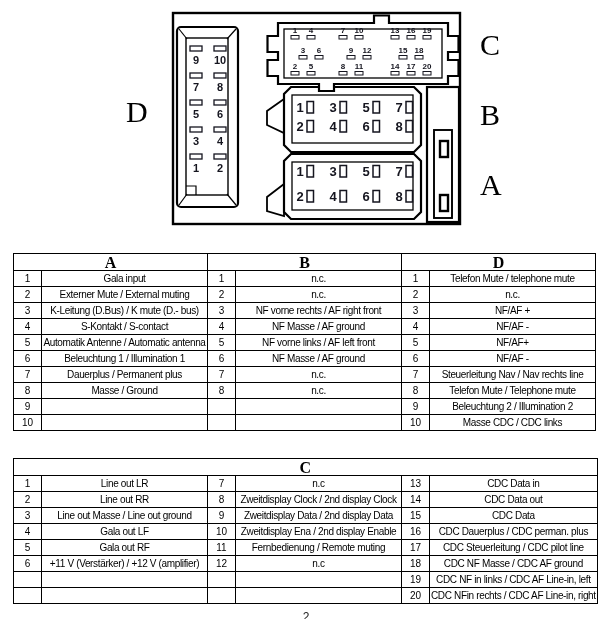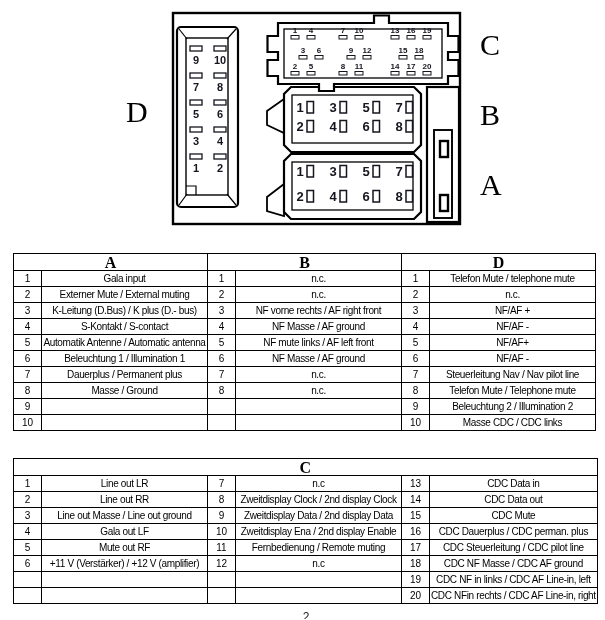--- a/index.html
+++ b/index.html
@@ -216,57 +216,57 @@
       <tr>
         <td class="num">2</td>
         <td class="desc">Externer Mute / External muting</td>
         <td class="num">2</td>
         <td class="desc">n.c.</td>
         <td class="num">2</td>
         <td class="desc">n.c.</td>
       </tr>
       <tr>
         <td class="num">3</td>
-        <td class="desc">K-Leitung (D.Bus) / K plus (D.- bus)</td>
+        <td class="desc">K-Leitung (D.Bus) / K mute (D.- bus)</td>
         <td class="num">3</td>
         <td class="desc">NF vorne rechts / AF right front</td>
         <td class="num">3</td>
         <td class="desc">NF/AF +</td>
       </tr>
       <tr>
         <td class="num">4</td>
         <td class="desc">S-Kontakt / S-contact</td>
         <td class="num">4</td>
         <td class="desc">NF Masse / AF ground</td>
         <td class="num">4</td>
         <td class="desc">NF/AF -</td>
       </tr>
       <tr>
         <td class="num">5</td>
         <td class="desc">Automatik Antenne / Automatic antenna</td>
         <td class="num">5</td>
-        <td class="desc">NF mute links / AF left front</td>
+        <td class="desc">NF vorne links / AF left front</td>
         <td class="num">5</td>
         <td class="desc">NF/AF+</td>
       </tr>
       <tr>
         <td class="num">6</td>
         <td class="desc">Beleuchtung 1 / Illumination 1</td>
         <td class="num">6</td>
         <td class="desc">NF Masse / AF ground</td>
         <td class="num">6</td>
         <td class="desc">NF/AF -</td>
       </tr>
       <tr>
         <td class="num">7</td>
         <td class="desc">Dauerplus / Permanent plus</td>
         <td class="num">7</td>
         <td class="desc">n.c.</td>
         <td class="num">7</td>
-        <td class="desc">Steuerleitung Nav / Nav pilot line</td>
+        <td class="desc">Steuerleitung Nav / Nav rechts line</td>
       </tr>
       <tr>
         <td class="num">8</td>
         <td class="desc">Masse / Ground</td>
         <td class="num">8</td>
         <td class="desc">n.c.</td>
         <td class="num">8</td>
         <td class="desc">Telefon Mute / Telephone mute</td>
       </tr>
       <tr>
@@ -318,33 +318,33 @@
         <td class="desc">Zweitdisplay Clock / 2nd display Clock</td>
         <td class="num">14</td>
         <td class="desc">CDC Data out</td>
       </tr>
       <tr>
         <td class="num">3</td>
         <td class="desc">Line out Masse / Line out ground</td>
         <td class="num">9</td>
         <td class="desc">Zweitdisplay Data / 2nd display Data</td>
         <td class="num">15</td>
-        <td class="desc">CDC Mute</td>
+        <td class="desc">CDC Data</td>
       </tr>
       <tr>
         <td class="num">4</td>
         <td class="desc">Gala out LF</td>
         <td class="num">10</td>
         <td class="desc">Zweitdisplay Ena / 2nd display Enable</td>
         <td class="num">16</td>
         <td class="desc">CDC Dauerplus / CDC perman. plus</td>
       </tr>
       <tr>
         <td class="num">5</td>
-        <td class="desc">Mute out RF</td>
+        <td class="desc">Gala out RF</td>
         <td class="num">11</td>
         <td class="desc">Fernbedienung / Remote muting</td>
         <td class="num">17</td>
         <td class="desc">CDC Steuerleitung / CDC pilot line</td>
       </tr>
       <tr>
         <td class="num">6</td>
         <td class="desc">+11 V (Verstärker) / +12 V (amplifier)</td>
         <td class="num">12</td>
         <td class="desc">n.c</td>

